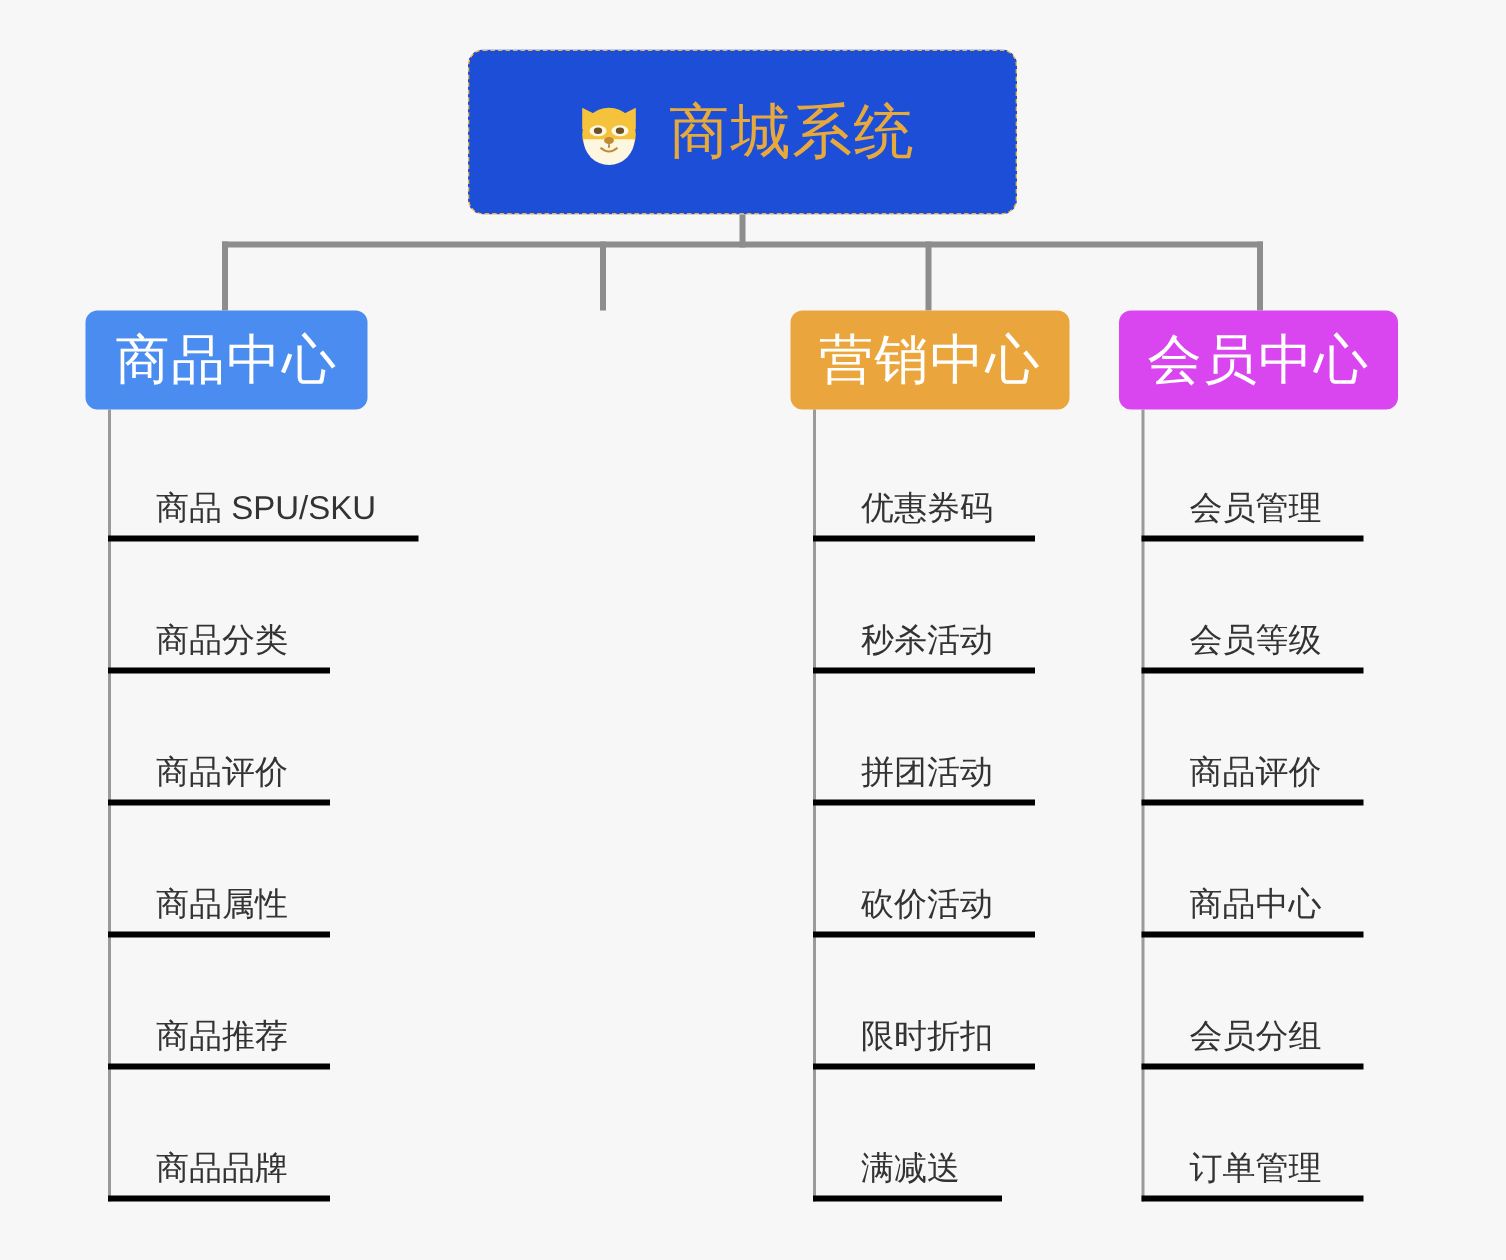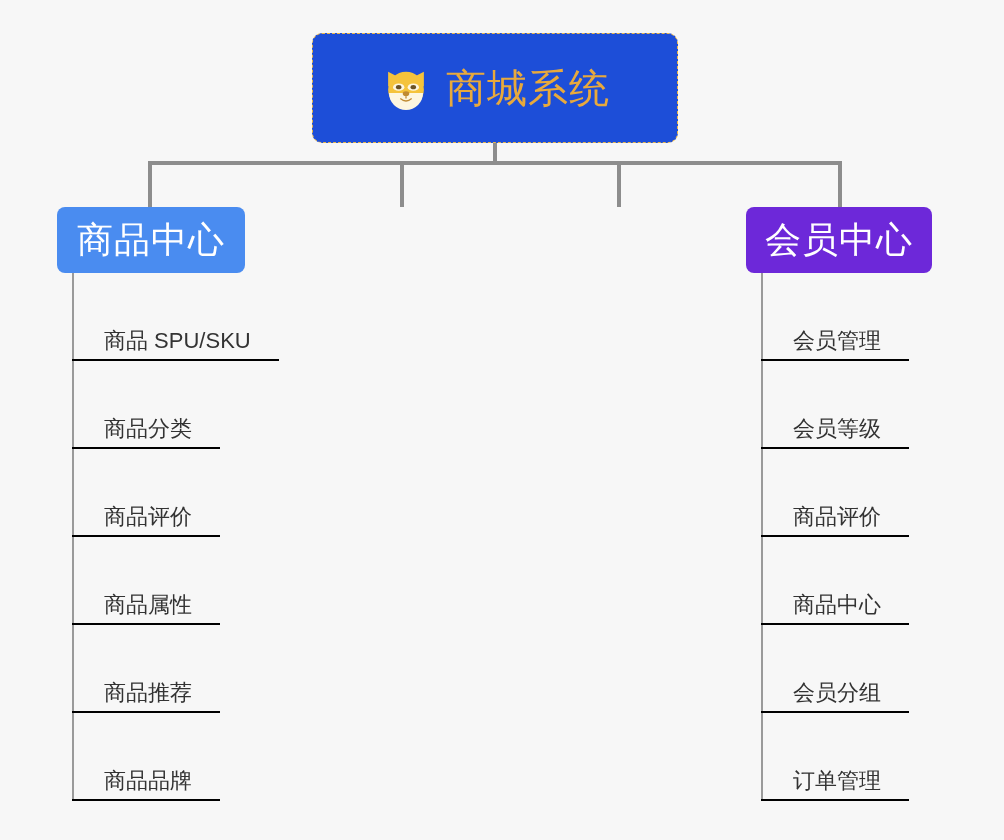--- a/index.html
+++ b/index.html
@@ -101,21 +101,21 @@
   .leaf-item {
     position: relative;
     height: 88px;
     box-sizing: border-box;
     display: flex;
     align-items: flex-end;
     padding-left: 15px;
   }
   .leaf-inner {
     display: inline-block;
-    border-bottom: 2px solid #000000;
+    border-bottom: 4px solid #000000;
     padding: 0 28px 6px 32px;
     font-size: 22px;
     color: #333333;
     line-height: 1.1;
     white-space: nowrap;
   }
 </style>
 </head>
 <body>
 
@@ -172,26 +172,50 @@
       <div class="leaf-item">
           <span class="leaf-inner">商品推荐</span>
         </div>
       <div class="leaf-item">
           <span class="leaf-inner">商品品牌</span>
         </div>
     </div>
   </div>
 
 
-
-  <div class="col" style="left:746px; width:186px;">
-    <div class="col-header" style="background:#6d28d9;">会员中心</div>
+  <div class="col" style="left:527px; width:186px;">
+    <div class="col-header" style="background:#eaa63c;">营销中心</div>
     <div class="leaf-list">
       <div class="leaf-rail" style="height:528px;"></div>
       <div class="leaf-item">
+          <span class="leaf-inner">优惠券码</span>
+        </div>
+      <div class="leaf-item">
+          <span class="leaf-inner">秒杀活动</span>
+        </div>
+      <div class="leaf-item">
+          <span class="leaf-inner">拼团活动</span>
+        </div>
+      <div class="leaf-item">
+          <span class="leaf-inner">砍价活动</span>
+        </div>
+      <div class="leaf-item">
+          <span class="leaf-inner">限时折扣</span>
+        </div>
+      <div class="leaf-item">
+          <span class="leaf-inner">满减送</span>
+        </div>
+    </div>
+  </div>
+
+  <div class="col" style="left:746px; width:186px;">
+    <div class="col-header" style="background:#d946ef;">会员中心</div>
+    <div class="leaf-list">
+      <div class="leaf-rail" style="height:528px;"></div>
+      <div class="leaf-item">
           <span class="leaf-inner">会员管理</span>
         </div>
       <div class="leaf-item">
           <span class="leaf-inner">会员等级</span>
         </div>
       <div class="leaf-item">
           <span class="leaf-inner">商品评价</span>
         </div>
       <div class="leaf-item">
           <span class="leaf-inner">商品中心</span>

